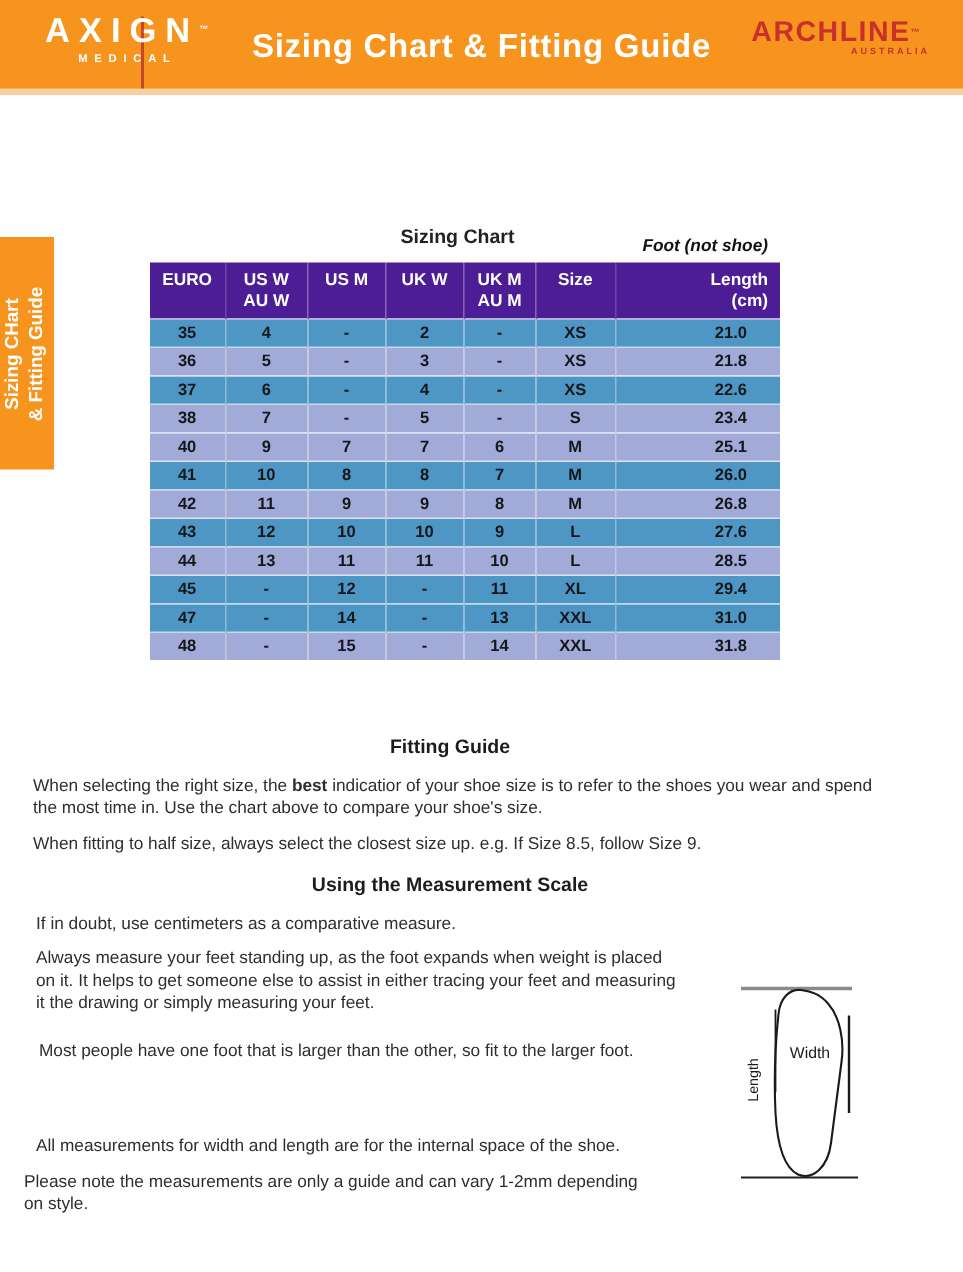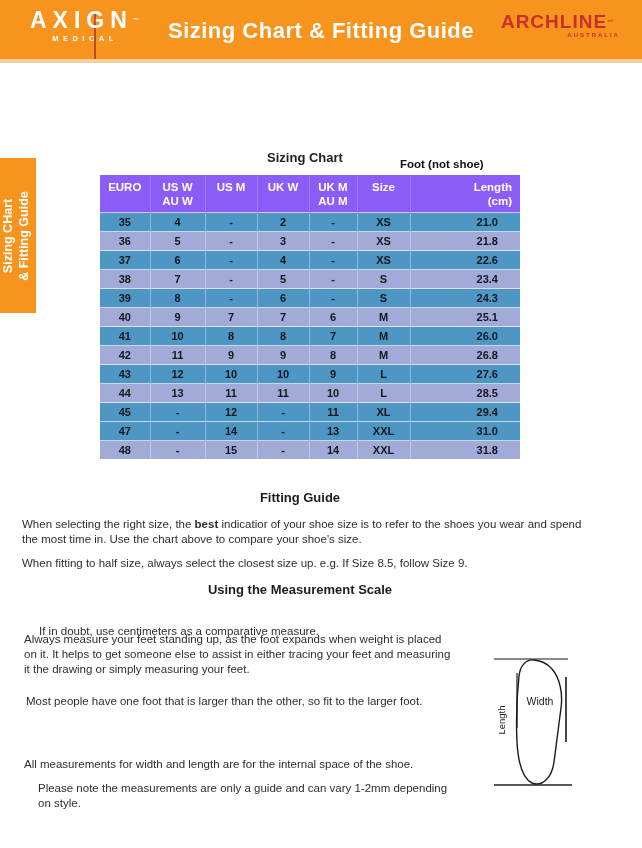--- a/index.html
+++ b/index.html
@@ -22,25 +22,25 @@
 
   
   .tab{position:absolute;left:0;top:158px;width:36px;height:155px;background:#F7941E;}
   .tab-inner{position:absolute;left:50%;top:50%;width:155px;height:36px;
              transform:translate(-50%,-50%) rotate(-90deg);
              color:#fff;font-weight:700;font-size:12.5px;line-height:16px;text-align:center;}
 
   
   .chart-title{position:absolute;left:100px;top:150px;width:410px;text-align:center;
                font-weight:700;font-size:13px;color:#222;}
-  .chart-note{position:absolute;left:400px;top:158px;width:112px;
-              font-weight:700;font-size:11.5px;color:#111;}
+  .chart-note{position:absolute;left:400px;top:158px;width:112px;text-align:right;
+              font-weight:700;font-size:11.5px;color:#111;font-style:italic;}
   table.sizes{position:absolute;left:100px;top:175px;width:420px;border-collapse:collapse;
               table-layout:fixed;}
-  table.sizes th{background:#8b5cf6;color:#fff;font-weight:700;font-size:11.5px;
+  table.sizes th{background:#4c1d95;color:#fff;font-weight:700;font-size:11.5px;
                  vertical-align:top;padding:5px 0 4px 0;line-height:14px;
                  white-space:pre-line;text-align:center;
                  border-left:1px solid rgba(255,255,255,.18);}
   table.sizes th:first-child{border-left:none;}
   table.sizes th.col-length{text-align:right;padding-right:8px;}
   table.sizes td{height:18px;font-weight:700;font-size:11px;color:#16161d;text-align:center;
                  border-left:1px solid rgba(255,255,255,.35);
                  border-top:1px solid rgba(255,255,255,.65);padding:0;}
   table.sizes td:first-child{border-left:none;}
   table.sizes td.col-length{text-align:right;padding-right:22px;padding-left:44px;}
@@ -138,29 +138,20 @@
         </tr>
         <tr class="row-lav">
           <td>38</td>
           <td>7</td>
           <td>-</td>
           <td>5</td>
           <td>-</td>
           <td>S</td>
           <td class="col-length">23.4</td>
         </tr>
-        <tr class="row-teal">
-          <td>39</td>
-          <td>8</td>
-          <td>-</td>
-          <td>6</td>
-          <td>-</td>
-          <td>S</td>
-          <td class="col-length">24.3</td>
-        </tr>
         <tr class="row-lav">
           <td>40</td>
           <td>9</td>
           <td>7</td>
           <td>7</td>
           <td>6</td>
           <td>M</td>
           <td class="col-length">25.1</td>
         </tr>
         <tr class="row-teal">
@@ -228,27 +219,27 @@
         </tr>
       </tbody>
   </table>
 
   <div class="center-head" style="top:490px">Fitting Guide</div>
   <p class="para" style="top:517px;left:22px;margin:0"><span>When selecting the right size, the </span><b>best</b><span> indicatior of your shoe size is to refer to the shoes you wear and spend
 the most time in. Use the chart above to compare your shoe's size.</span></p>
   <p class="para" style="top:556px;left:22px;margin:0">When fitting to half size, always select the closest size up. e.g. If Size 8.5, follow Size 9.</p>
 
   <div class="center-head" style="top:582px">Using the Measurement Scale</div>
-  <p class="para" style="top:608px;left:23px;margin:16px">If in doubt, use centimeters as a comparative measure.</p>
+  <p class="para" style="top:608px;left:23px;margin:1px">If in doubt, use centimeters as a comparative measure.</p>
   <p class="para" style="top:632px;left:24px;margin:0">Always measure your feet standing up, as the foot expands when weight is placed
 on it. It helps to get someone else to assist in either tracing your feet and measuring
 it the drawing or simply measuring your feet.</p>
   <p class="para" style="top:694px;left:26px;margin:0">Most people have one foot that is larger than the other, so fit to the larger foot.</p>
   <p class="para" style="top:757px;left:24px;margin:0">All measurements for width and length are for the internal space of the shoe.</p>
-  <p class="para" style="top:781px;left:38px;margin:0">Please note the measurements are only a guide and can vary 1-2mm depending
+  <p class="para" style="top:781px;left:16px;margin:0">Please note the measurements are only a guide and can vary 1-2mm depending
 on style.</p>
 
   <svg class="diagram" viewBox="0 0 95 145">
     <line x1="4" y1="9" x2="78" y2="9" stroke="#8a8a8a" stroke-width="2.2"></line>
     <line x1="4" y1="135" x2="82" y2="135" stroke="#222" stroke-width="1.4"></line>
     <path d="M44,10 C36,9 30,16 29,26 C27,44 26,70 27,92 C28,110 32,128 42,133
              C52,137 62,128 64,112 C66,96 69,74 71,58 C73,44 70,28 62,19 C56,12 50,11 44,10 Z" fill="none" stroke="#1a1a1a" stroke-width="1.4"></path>
     <line x1="27" y1="23" x2="27" y2="78" stroke="#1a1a1a" stroke-width="1.2"></line>
     <line x1="76" y1="27" x2="76" y2="92" stroke="#1a1a1a" stroke-width="1.6"></line>
     <text x="50" y="55" font-size="10.5" fill="#1a1a1a" text-anchor="middle" font-family="Liberation Sans, DejaVu Sans, sans-serif">Width</text>

